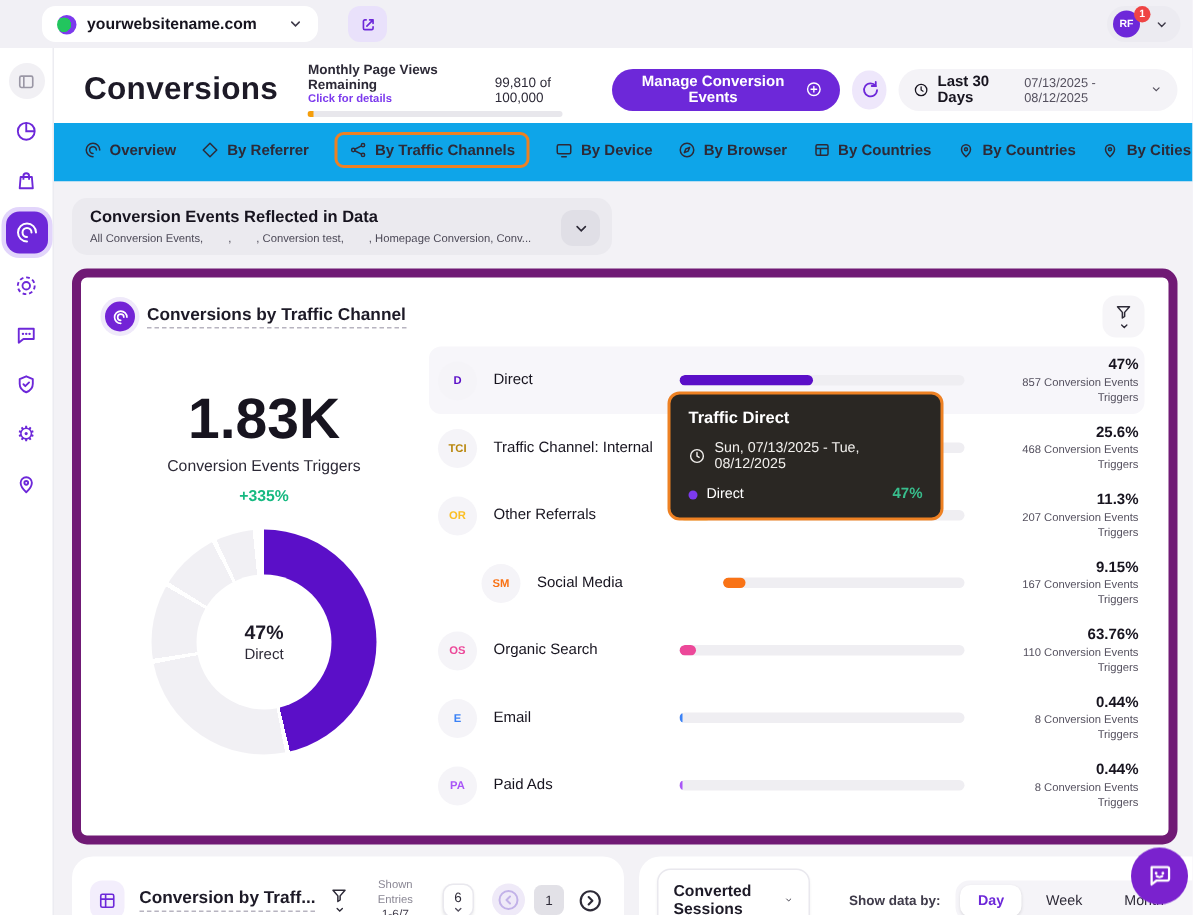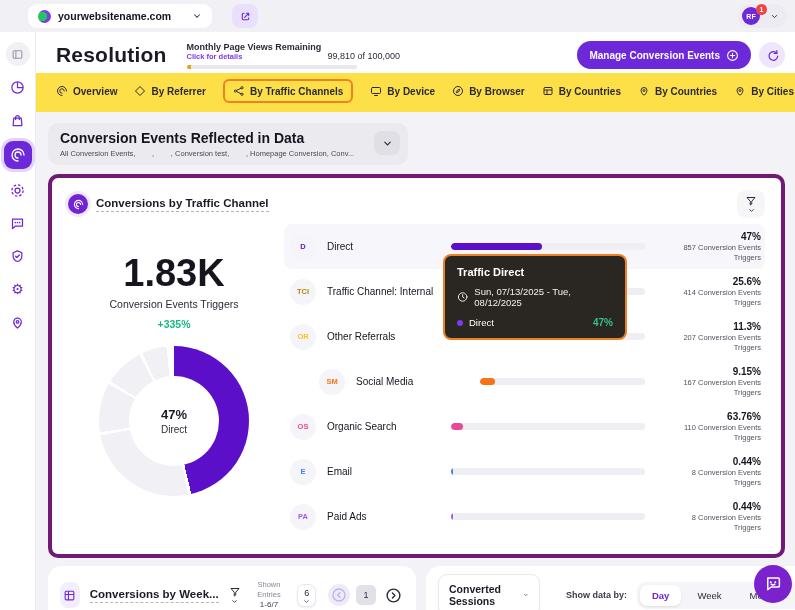--- a/index.html
+++ b/index.html
@@ -53,38 +53,38 @@
     padding:0 12px; font-size:10px; font-weight:bold; display:flex; align-items:center; gap:6px; cursor:pointer;
     font-family:"Liberation Sans", sans-serif; }
   .refresh-btn { width:26px; height:26px; border-radius:50%; background:#eee7fb; color:#6d28d9; border:none;
     display:flex; align-items:center; justify-content:center; cursor:pointer; }
   .range-pill { background:#f4f3f7; border-radius:15px; height:28px; display:flex; align-items:center; gap:6px;
     padding:0 10px; cursor:pointer; }
   .range-label { font-size:10px; font-weight:bold; color:#17141f; }
   .range-dates { font-size:8.5px; color:#55515f; }
 
   
-  .tabs { background:#fde047; display:flex; align-items:center; gap:17px; padding:6px 10px 9px 20px; }
+  .tabs { background:#0ea5e9; display:flex; align-items:center; gap:17px; padding:6px 10px 9px 20px; }
   .tab { display:flex; align-items:center; gap:5px; font-size:10px; font-weight:bold; color:#2d2a37;
     cursor:pointer; white-space:nowrap; }
   .tab svg { color:#2d2a37; }
   .tab.active { border:2px solid #ee8123; border-radius:6px; padding:4px 8px; }
 
   
   .content { flex:1; background:#f3f2f6; padding:11px 10px 0 12px; position:relative; }
 
   .events-banner { width:360px; background:#ebeaef; border-radius:10px; padding:7px 40px 7px 12px;
     position:relative; }
-  .banner-title { font-size:14px; font-weight:bold; color:#17141f; }
+  .banner-title { font-size:11px; font-weight:bold; color:#17141f; }
   .banner-sub { font-size:7.5px; color:#4b4856; margin-top:3px; white-space:nowrap; overflow:hidden; }
   .banner-chev { position:absolute; right:8px; top:8px; width:26px; height:24px; background:#e0dfe6;
     border-radius:8px; border:none; color:#2d2a37; display:flex; align-items:center; justify-content:center; cursor:pointer; }
 
   
-  .chart-card { margin-top:9px; background:#fff; border:4px solid #701a75; border-radius:10px;
+  .chart-card { margin-top:9px; background:#fff; border:6px solid #701a75; border-radius:10px;
     height:384px; padding:12px 16px; position:relative; }
   .card-header { display:flex; align-items:center; gap:8px; }
   .card-title-icon { width:20px; height:20px; border-radius:50%; background:#7323d6; color:#fff;
     display:flex; align-items:center; justify-content:center; box-shadow:0 0 0 3px #efe9fa; }
   .card-title { font-size:11.5px; font-weight:bold; border-bottom:1px dashed #b7b4c0; padding-bottom:2px; }
   .filter-btn { margin-left:auto; width:28px; height:28px; border-radius:9px; background:#f6f5f8; border:none;
     color:#2d2a37; display:flex; flex-direction:column; align-items:center; justify-content:center; cursor:pointer; }
 
   .card-body { display:flex; margin-top:6px; }
   .summary-col { width:212px; flex-shrink:0; text-align:center; padding-top:28px; }
@@ -235,21 +235,21 @@
     <button class="side-btn">
       <svg width="15" height="15" viewBox="0 0 24 24" fill="none" stroke="currentColor" stroke-width="2" stroke-linejoin="round">
           <path d="M12 21s-6-5.2-6-10a6 6 0 1 1 12 0c0 4.8-6 10-6 10z"></path>
           <circle cx="12" cy="11" r="2"></circle>
         </svg>
     </button>
   </aside>
 
   <main class="main">
     <div class="page-header">
-      <h1 class="page-title">Resolution</h1>
+      <h1 class="page-title">Conversions</h1>
       <div class="quota">
         <div class="quota-top">
           <div>
             <div class="quota-label">Monthly Page Views Remaining</div>
             <div class="quota-link">Click for details</div>
           </div>
           <div class="quota-value">99,810 of 100,000</div>
         </div>
         <div class="quota-bar">
             <div class="quota-bar-fill"></div>
@@ -262,20 +262,31 @@
               <circle cx="12" cy="12" r="9"></circle>
               <path d="M12 8v8M8 12h8"></path>
             </svg>
         </button>
         <button class="refresh-btn">
           <svg width="13" height="13" viewBox="0 0 24 24" fill="none" stroke="currentColor" stroke-width="2.2" stroke-linecap="round">
               <path d="M20 8a8 8 0 1 0 1.6 5"></path>
               <path d="M20 3v5h-5"></path>
             </svg>
         </button>
+        <div class="range-pill">
+          <svg width="12" height="12" viewBox="0 0 24 24" fill="none" stroke="#17141f" stroke-width="2" stroke-linecap="round">
+              <circle cx="12" cy="12" r="9"></circle>
+              <path d="M12 7v5l3 2"></path>
+            </svg>
+          <span class="range-label">Last 30 Days</span>
+          <span class="range-dates">07/13/2025 - 08/12/2025</span>
+          <svg width="9" height="9" viewBox="0 0 24 24" fill="none" stroke="#55515f" stroke-width="2.5" stroke-linecap="round">
+              <path d="M6 9l6 6 6-6"></path>
+            </svg>
+        </div>
       </div>
     </div>
 
     <div class="tabs">
       <div class="tab">
         <svg width="12" height="12" viewBox="0 0 24 24" fill="none" stroke="currentColor" stroke-width="2" stroke-linecap="round">
             <path d="M12 21a9 9 0 1 1 9-9"></path>
             <path d="M12 16.5a4.5 4.5 0 1 1 4.5-4.5"></path>
           </svg>
         <span>Overview</span>
@@ -393,21 +404,21 @@
               </div>
             </div>
             <div class="channel-row">
               <span class="row-badge" style="color: rgb(184, 134, 11);">TCI</span>
               <span class="row-label">Traffic Channel: Internal</span>
               <div class="bar-track">
                   <div class="bar-fill" style="width: 25.6%; background: rgb(184, 134, 11);"></div>
                 </div>
               <div class="row-stats">
                 <div class="row-pct">25.6%</div>
-                <div class="row-count">414 Conversion Events</div>
+                <div class="row-count">468 Conversion Events</div>
                 <div class="row-count">Triggers</div>
               </div>
             </div>
             <div class="channel-row">
               <span class="row-badge" style="color: rgb(251, 191, 36);">OR</span>
               <span class="row-label">Other Referrals</span>
               <div class="bar-track">
                   <div class="bar-fill" style="width: 11.3%; background: rgb(251, 191, 36);"></div>
                 </div>
               <div class="row-stats">
@@ -485,21 +496,21 @@
       </section>
 
       <div class="bottom-row">
         <div class="bottom-card left">
           <button class="table-icon-btn">
             <svg width="13" height="13" viewBox="0 0 24 24" fill="none" stroke="currentColor" stroke-width="2">
                 <rect x="4" y="4" width="16" height="16" rx="2"></rect>
                 <path d="M4 10h16M10 4v16"></path>
               </svg>
           </button>
-          <span class="bottom-title">Conversions by Week...</span>
+          <span class="bottom-title">Conversion by Traff...</span>
           <span class="mini-filter">
             <svg width="12" height="12" viewBox="0 0 24 24" fill="none" stroke="currentColor" stroke-width="2" stroke-linejoin="round">
                 <path d="M4 5h16l-6.5 7.5V18l-3 2v-7.5z"></path>
               </svg>
             <svg width="7" height="7" viewBox="0 0 24 24" fill="none" stroke="currentColor" stroke-width="3" stroke-linecap="round">
                 <path d="M6 9l6 6 6-6"></path>
               </svg>
           </span>
           <span class="shown">
             <div class="shown-l1">Shown Entries</div>

